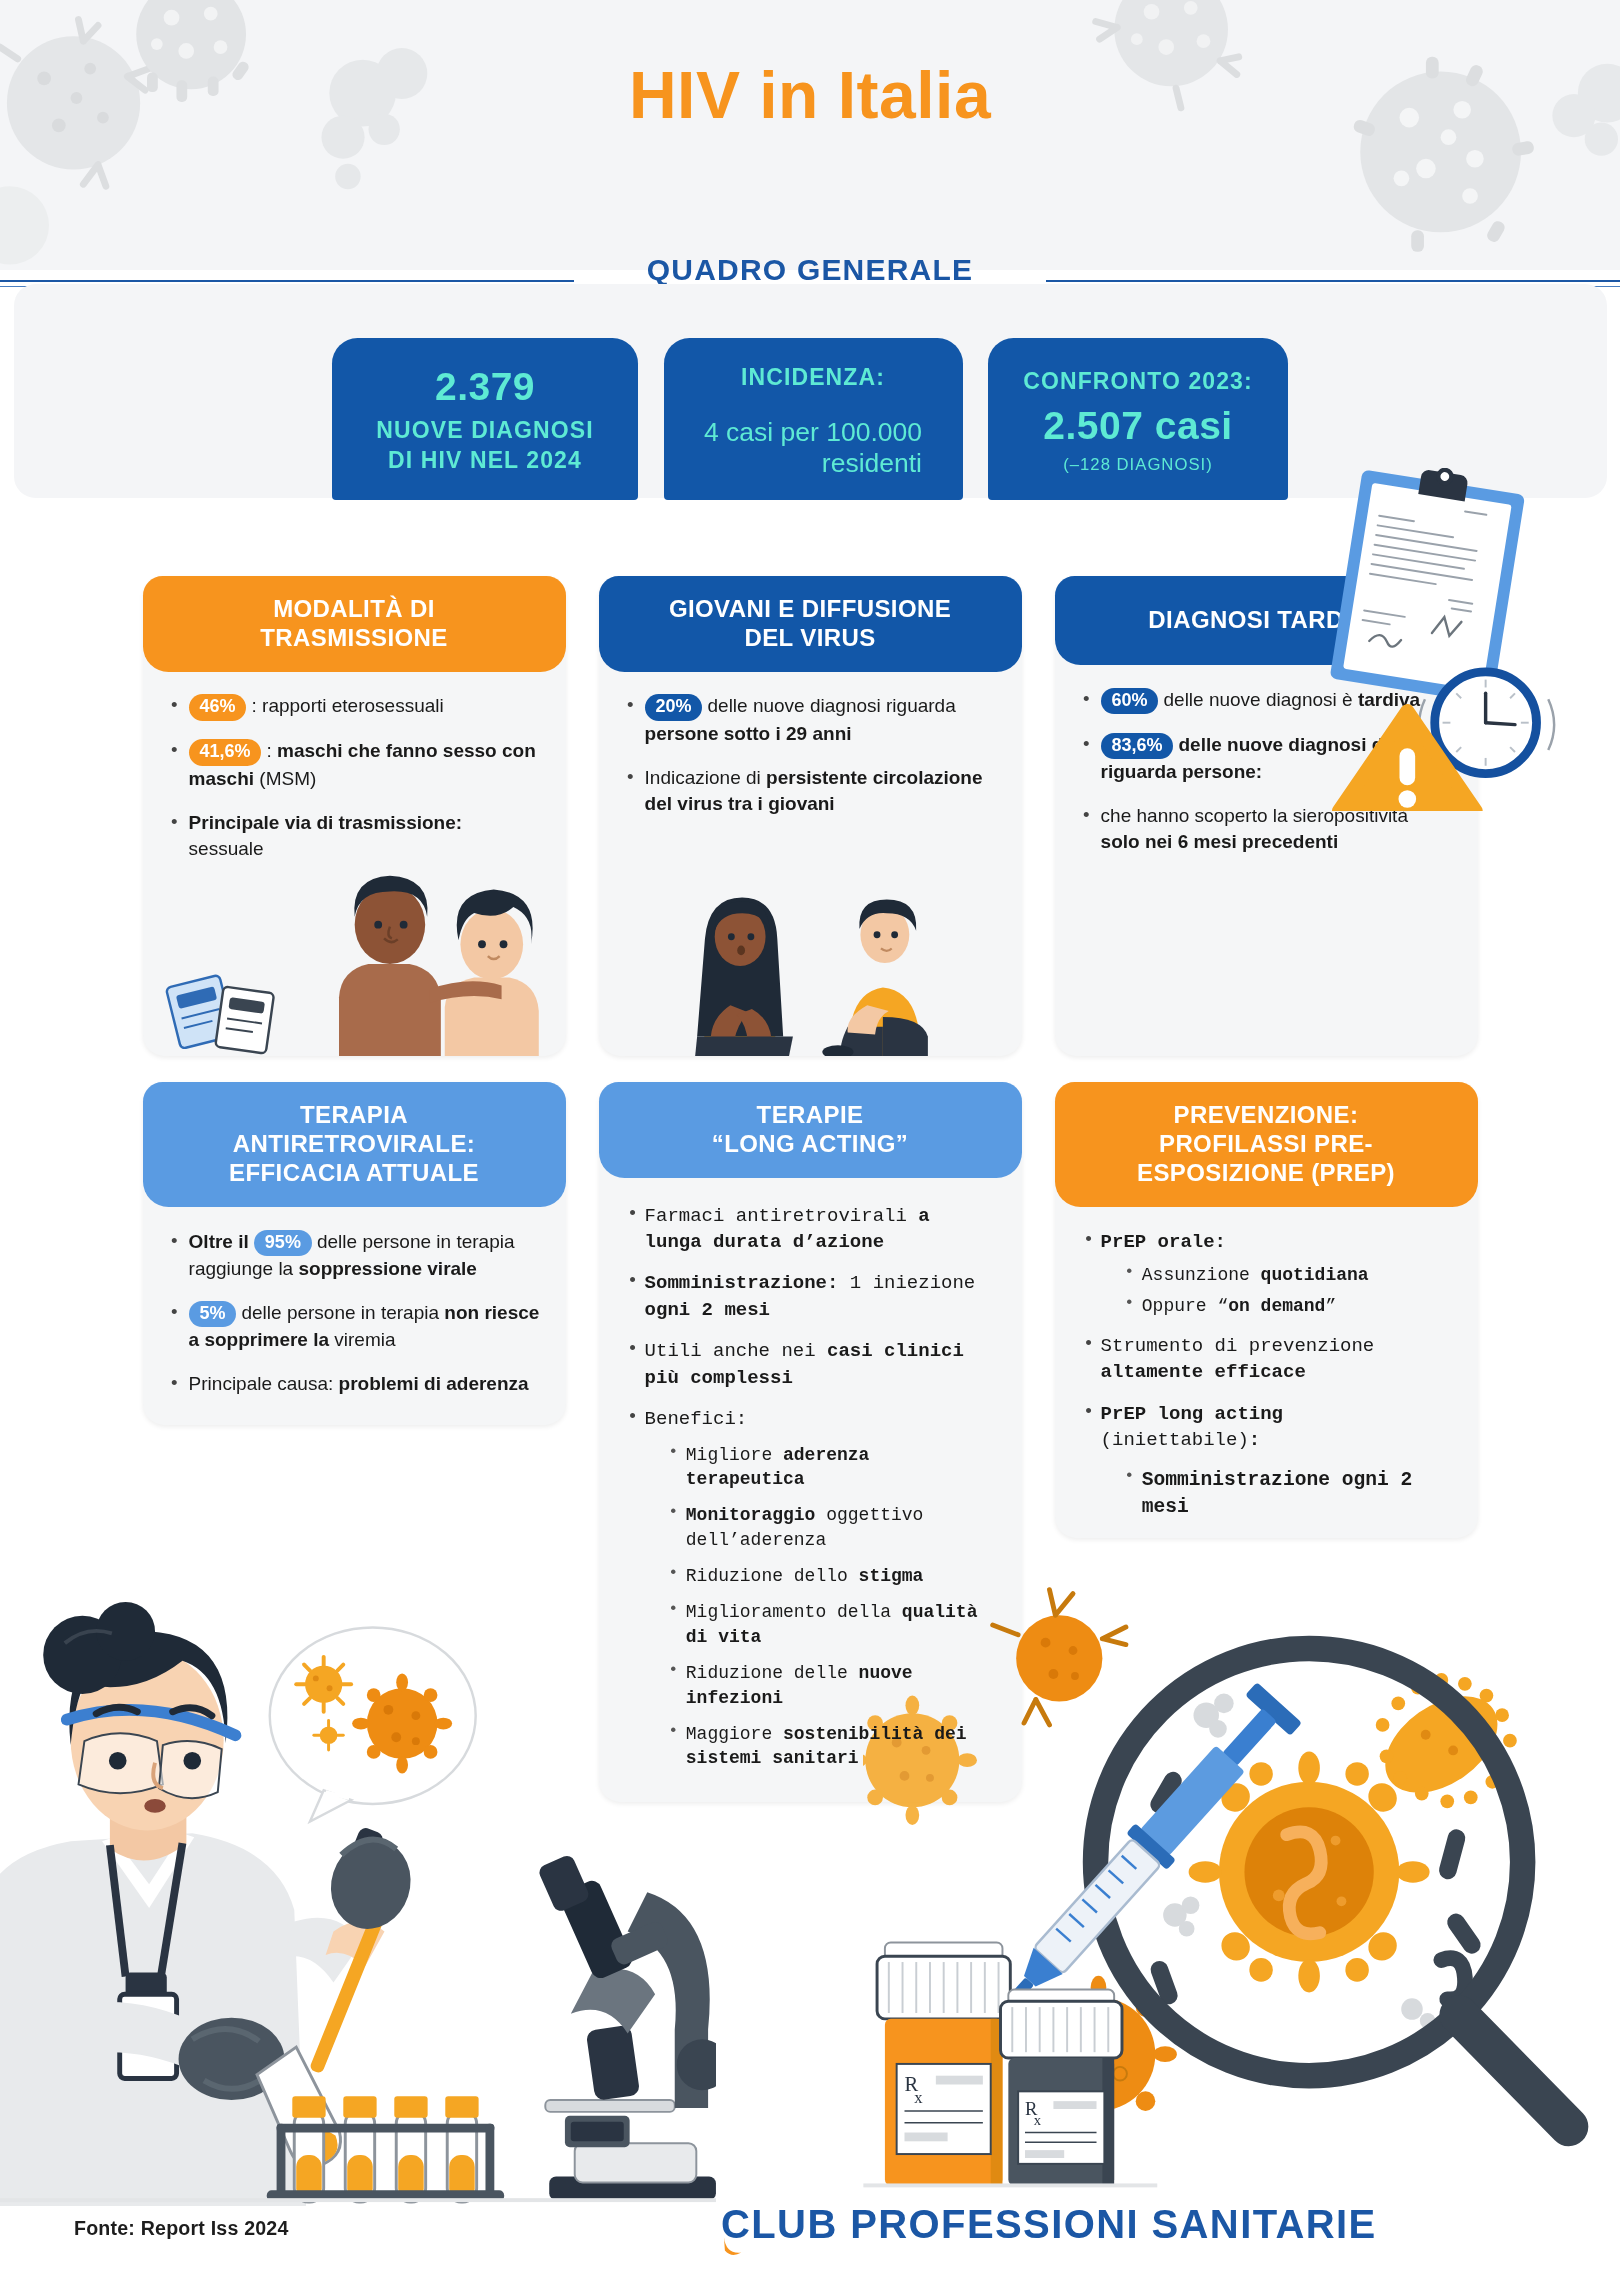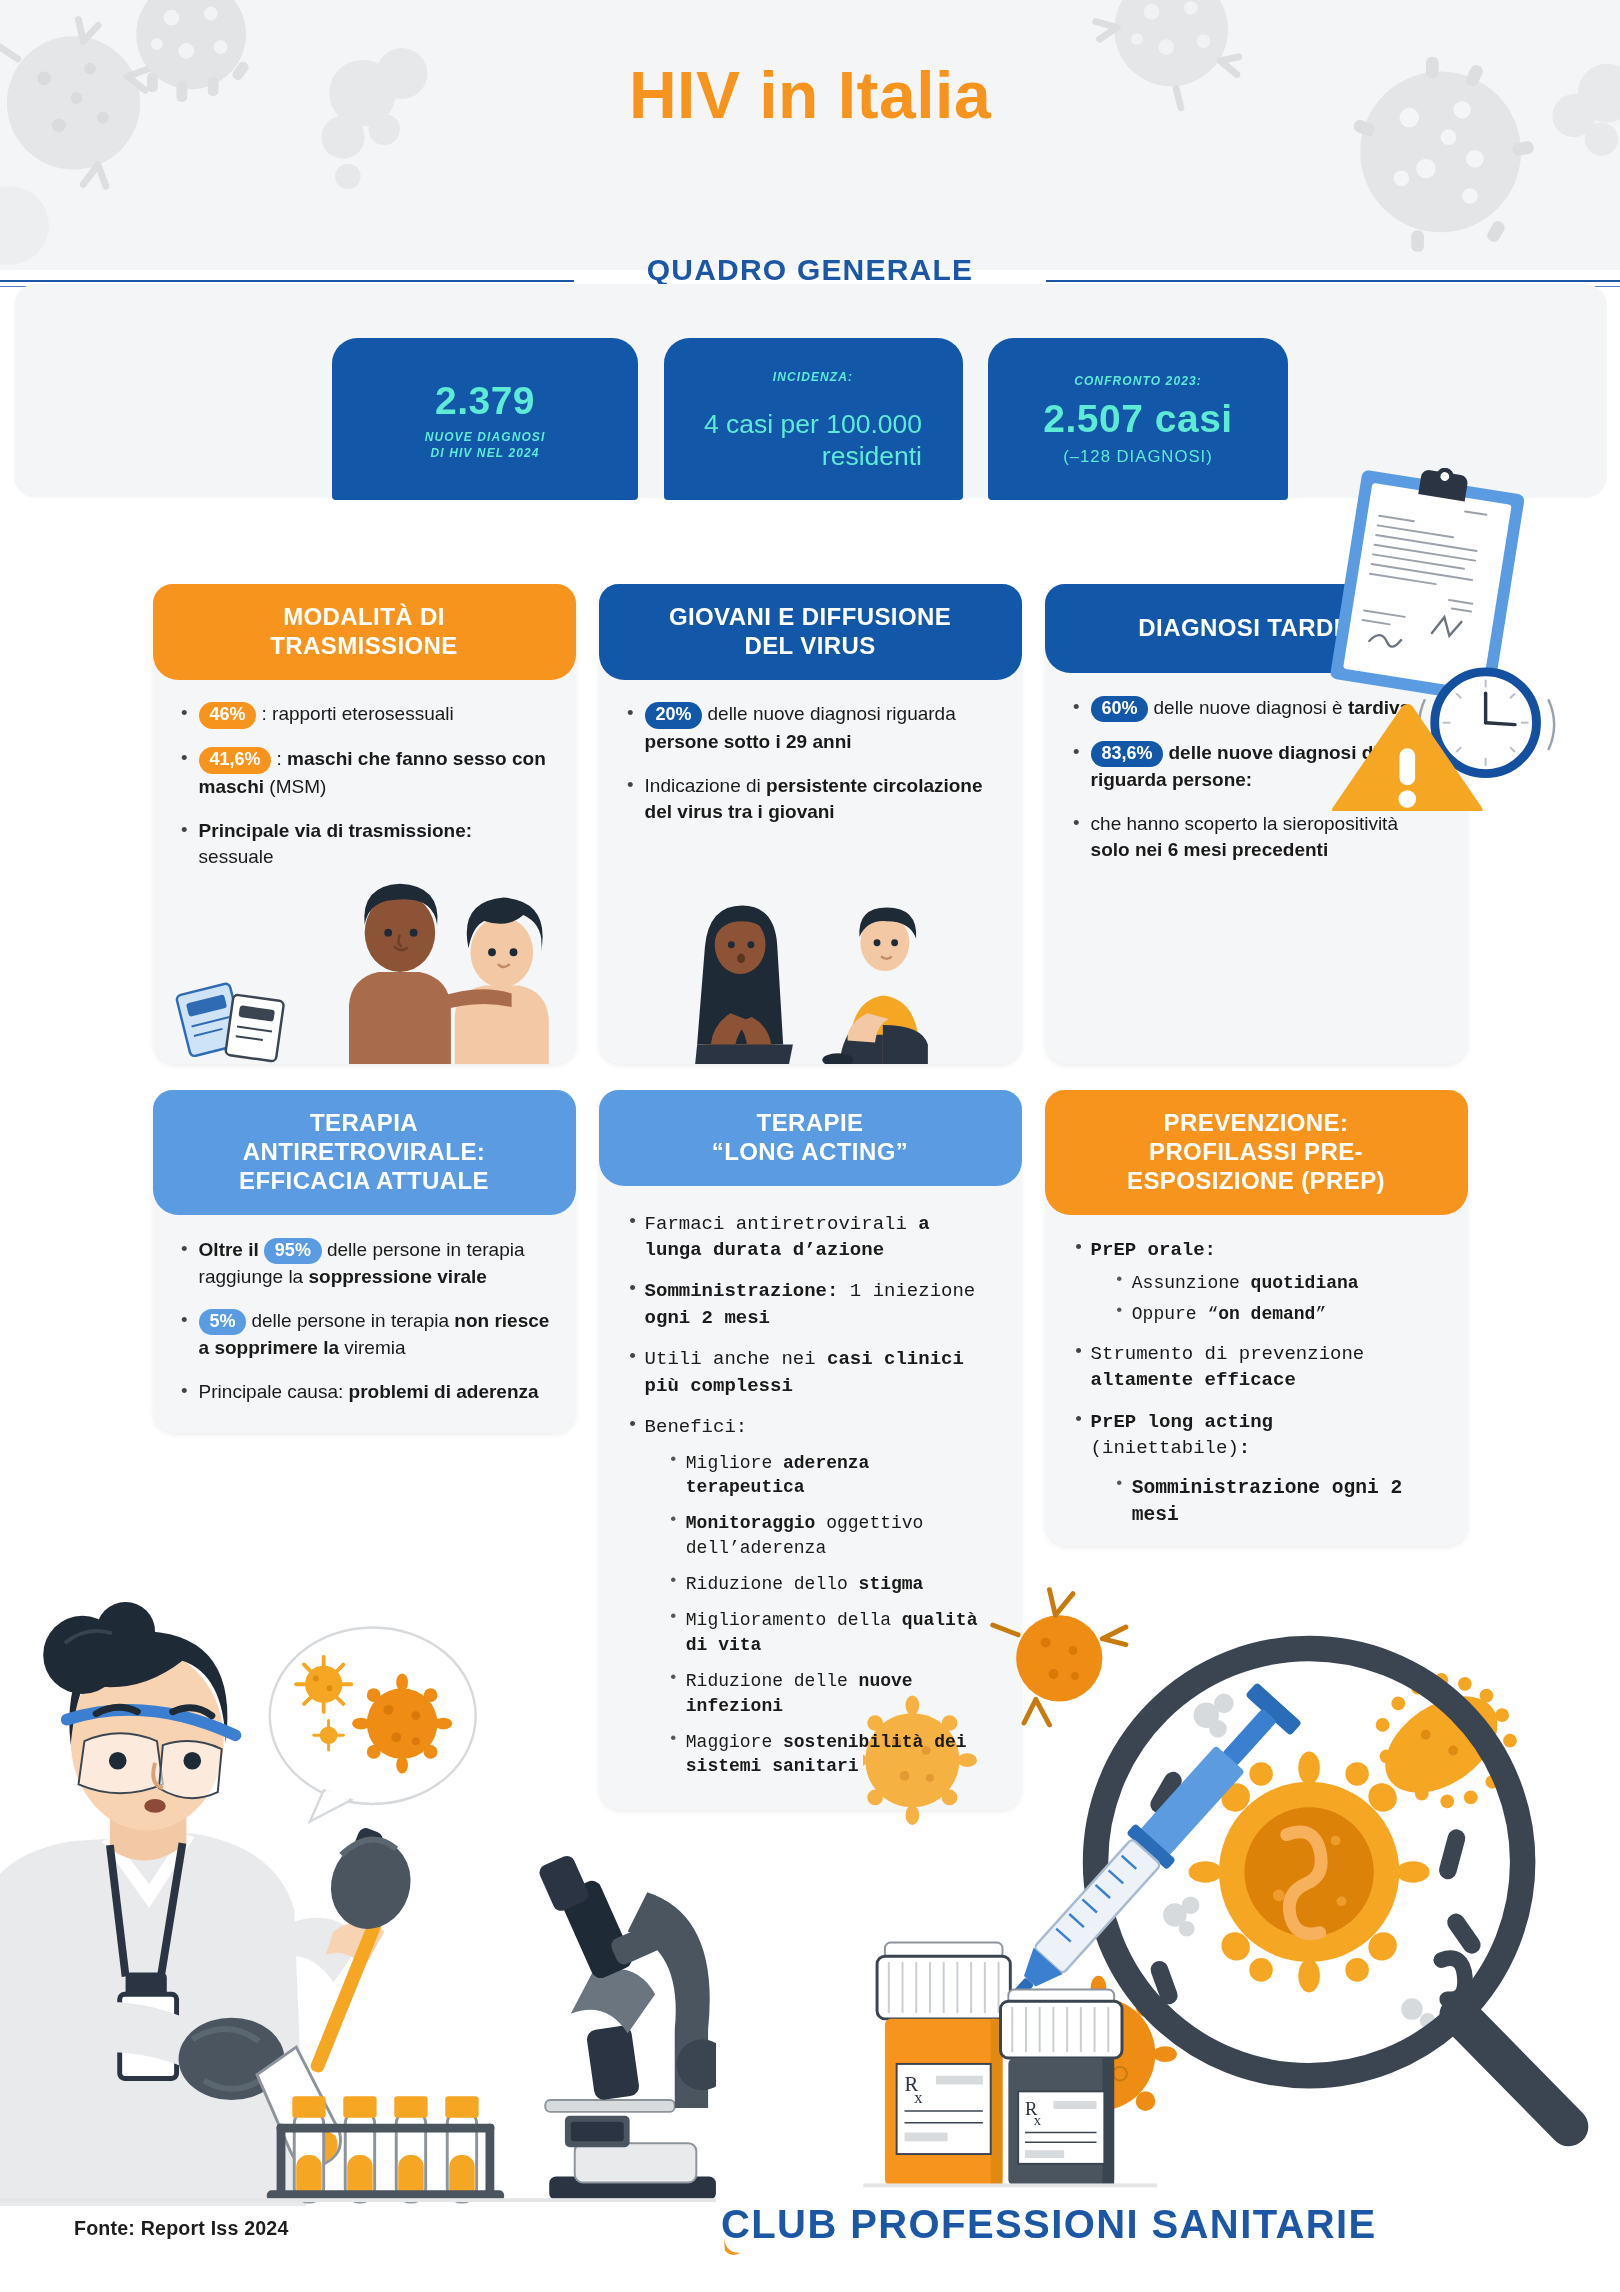--- a/index.html
+++ b/index.html
@@ -43,26 +43,26 @@
     border-radius: 25.5px 25.5px 3.9px 3.9px;
     padding: 17.6px 21.6px 13.7px;
     display: flex; flex-direction: column; align-items: center; justify-content: center;
     text-align: center;
   }
   .stat-box.b1 { width: 306px; }
   .stat-box.b2 { width: 299px; }
   .stat-box.b3 { width: 300px; }
   .stat-big { font-size: 39px; font-weight: bold; line-height: 1.06; letter-spacing: 0.5px; }
   .stat-mid { font-size: 26.5px; line-height: 1.18; font-weight: 400; }
-  .stat-small { font-size: 12px; font-weight: bold; letter-spacing: 1.1px; line-height: 1.3; font-style: italic; }
+  .stat-small { font-size: 23px; font-weight: bold; letter-spacing: 1.1px; line-height: 1.3; }
   .stat-cap { font-size: 16.7px; letter-spacing: 1px; line-height: 1.3; }
 
   
   .cards { position: absolute; left: 0; top: 576px; width: 1620px; }
-  .row { position: absolute; left: 0; width: 1620px; display: flex; justify-content: center; gap: 23px; margin-top: 8px; }
+  .row { position: absolute; left: 0; width: 1620px; display: flex; justify-content: center; gap: 33px; }
   .row-1 { top: 0; }
   .row-2 { top: 506px; }
 
   .card {
     position: relative; width: 423px;
     background: #f5f6f7;
     border-radius: 21.6px;
     box-shadow: 0 2px 4.9px rgba(0,0,0,.07);
     overflow: visible;
   }

